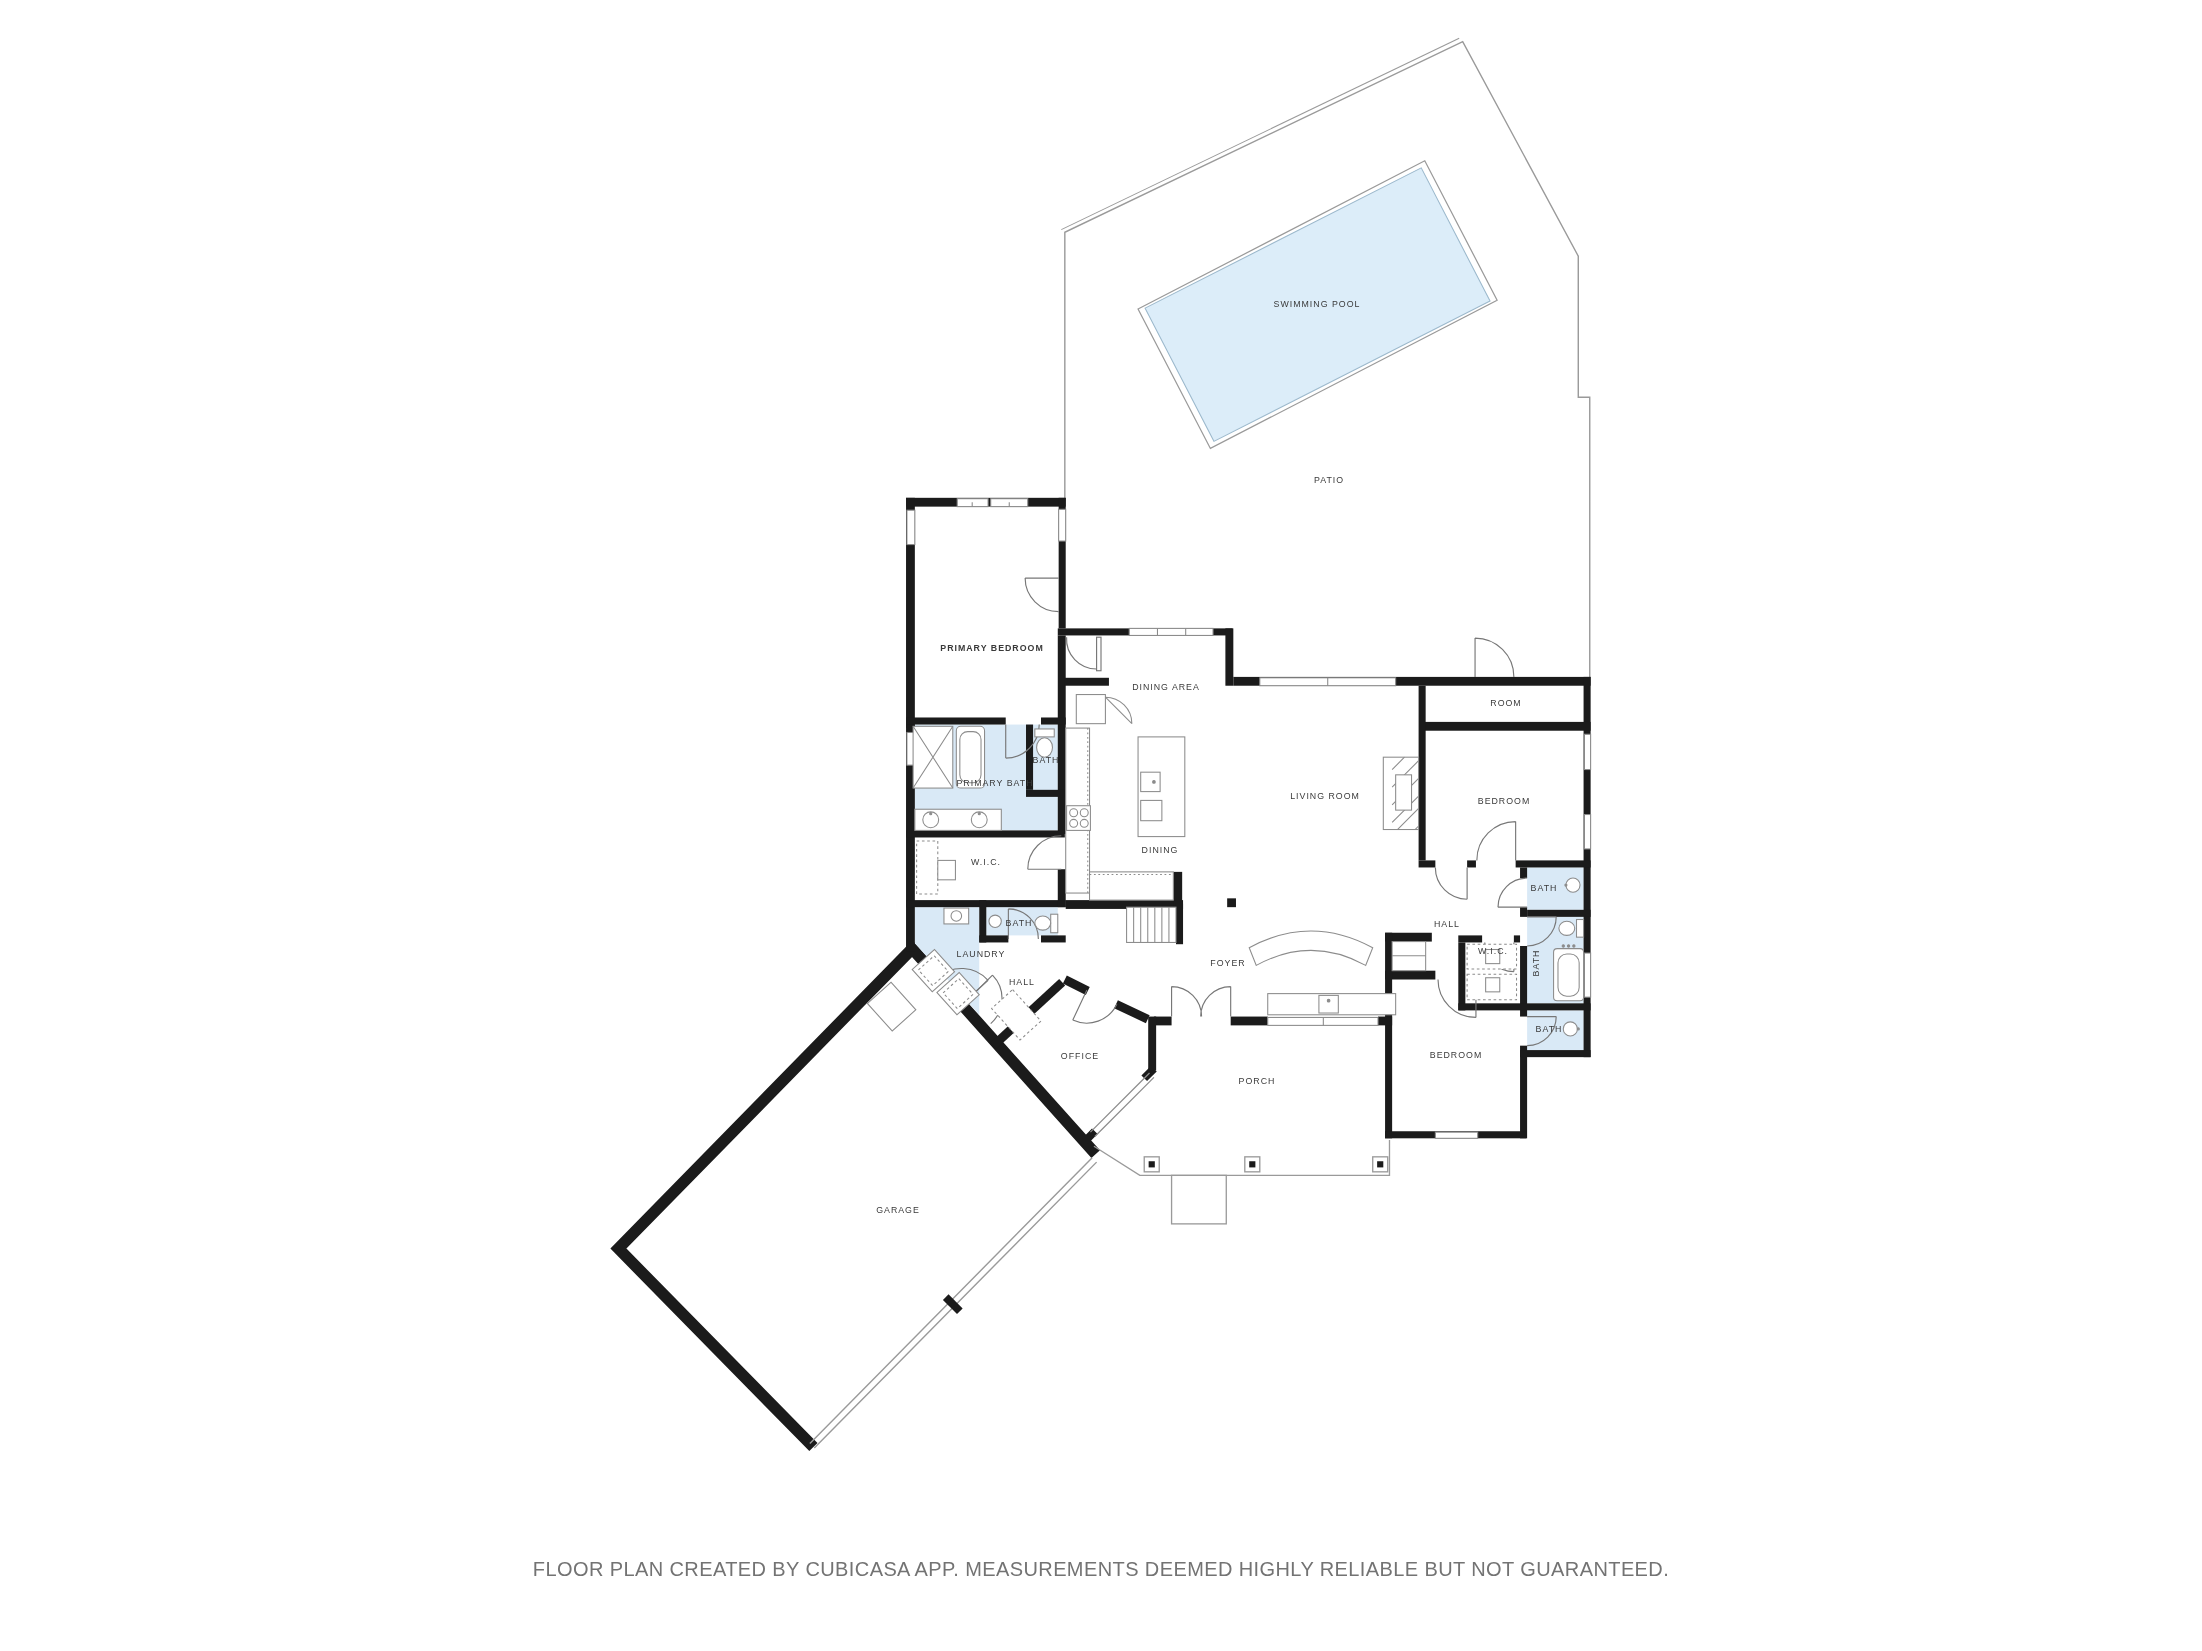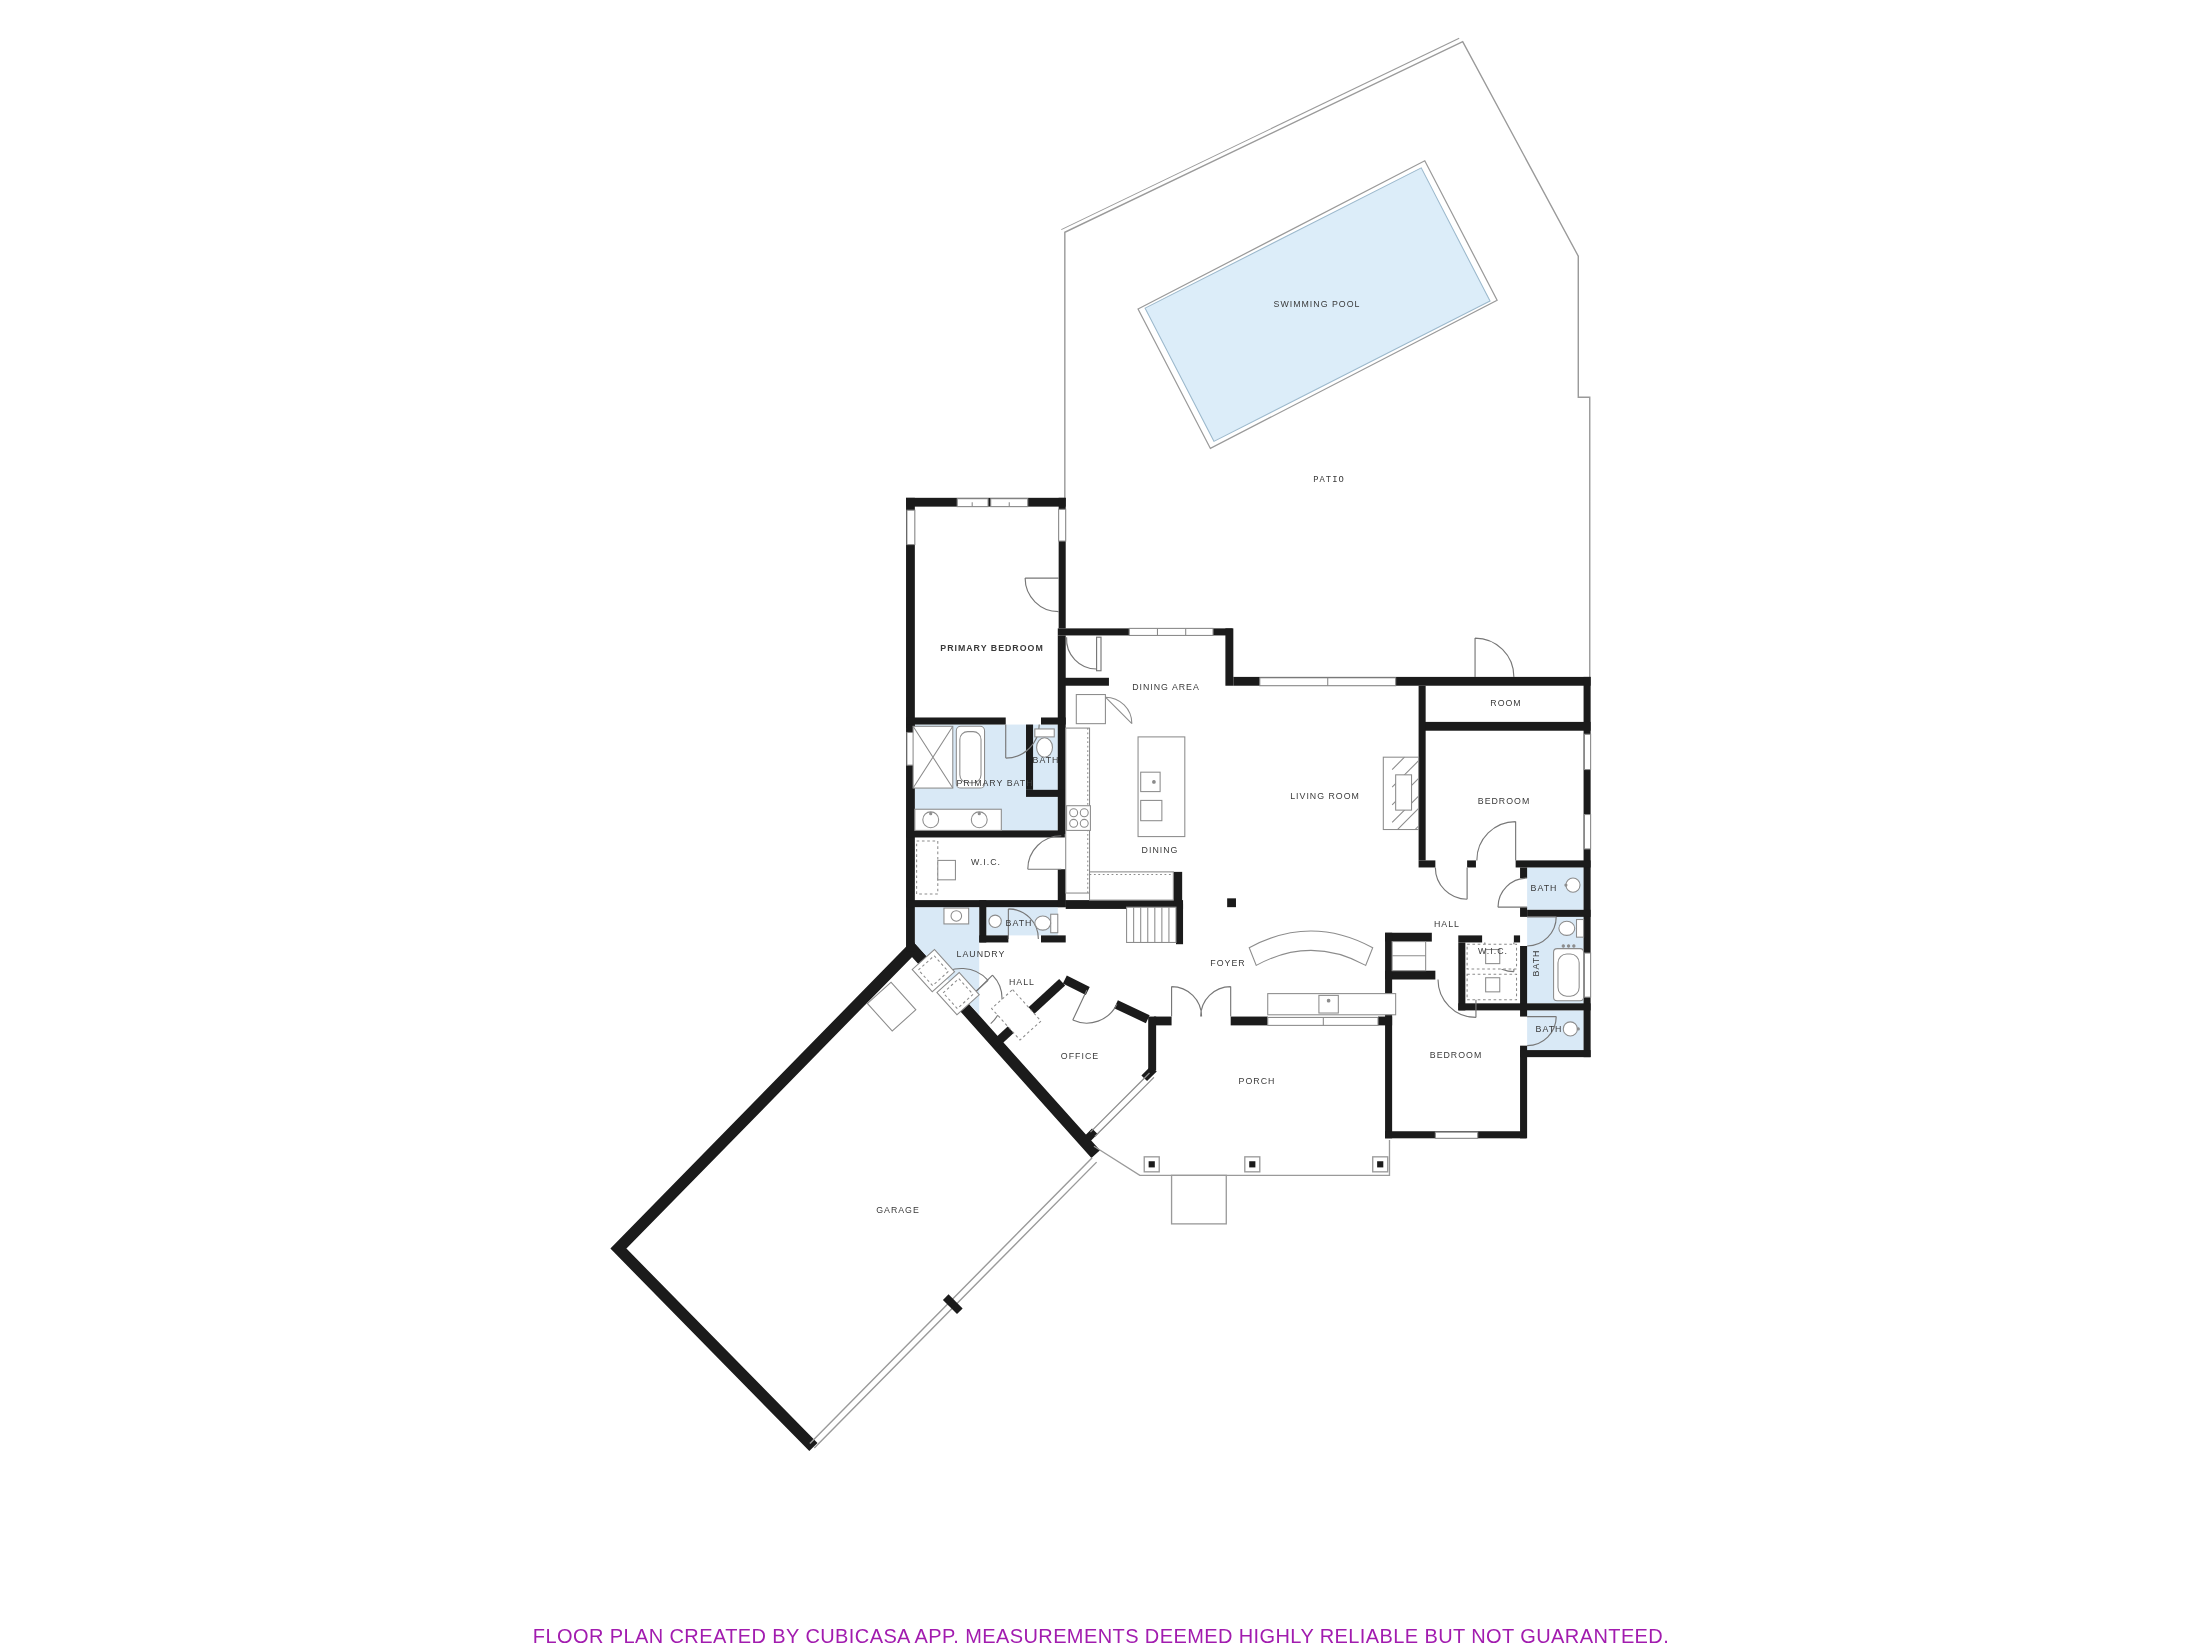--- a/index.html
+++ b/index.html
@@ -2,22 +2,22 @@
 <html style="font-size:14px"><head>
 <meta charset="utf-8">
 <style>
   html,body{margin:0;padding:0;background:#fff;}
   #canvas{position:relative;width:2202px;height:1652px;background:#fff;overflow:hidden;
           font-family:"Liberation Sans",sans-serif;}
   #plan-svg{position:absolute;left:0;top:0;}
   .room-label{position:absolute;transform:translate(-50%,-50%);font-size:8.8px;letter-spacing:1px;
               color:#3a3a3a;white-space:nowrap;font-weight:400;}
   .room-label.vertical{transform:translate(-50%,-50%) rotate(-90deg);}
-  #footer-text{position:absolute;left:50%;top:1625px;transform:translateX(-50%);
-               font-size:20px;color:#a21caf;letter-spacing:0.4px;white-space:nowrap;}
+  #footer-text{position:absolute;left:50%;top:1558px;transform:translateX(-50%);
+               font-size:20px;color:#737373;letter-spacing:0.4px;white-space:nowrap;}
 </style>
 </head>
 <body>
 
 <div id="canvas">
 
 <svg id="plan-svg" width="2202" height="1652" viewBox="0 0 2496 1872">
 
   <g stroke="#9a9a9a" stroke-width="1.6" fill="none">
     <path d="M1207,568 L1207,263 L1658,47 L1789,290 L1789,450 L1802,450 L1802,767"></path>
@@ -318,21 +318,21 @@
       <rect x="1578" y="1067" width="38" height="33"></rect>
       <path d="M1578,1083 L1616,1083" fill="none"></path>
     </g>
     <g transform="rotate(48 1152 1150)">
       <rect x="1128" y="1134" width="48" height="32" stroke-dasharray="3,3"></rect>
     </g>
   </g>
 </svg>
 
   <div class="room-label" style="left:1317px;top:304px;text-align:right;">SWIMMING POOL</div>
-  <div class="room-label" style="left:1329px;top:480px;font-family:Liberation Mono, monospace;">PATIO</div>
+  <div class="room-label" style="left:1329px;top:480px;">PATIO</div>
   <div class="room-label" style="left:992px;top:648px;font-weight:bold;">PRIMARY BEDROOM</div>
   <div class="room-label" style="left:1166px;top:687px;">DINING AREA</div>
   <div class="room-label" style="left:1506px;top:703px;">ROOM</div>
   <div class="room-label" style="left:1325px;top:796px;">LIVING ROOM</div>
   <div class="room-label" style="left:1504px;top:801px;">BEDROOM</div>
   <div class="room-label" style="left:995px;top:783px;">PRIMARY BATH</div>
   <div class="room-label" style="left:1046px;top:760px;">BATH</div>
   <div class="room-label" style="left:1160px;top:850px;">DINING</div>
   <div class="room-label" style="left:986px;top:862px;">W.I.C.</div>
   <div class="room-label" style="left:1019px;top:923px;">BATH</div>

